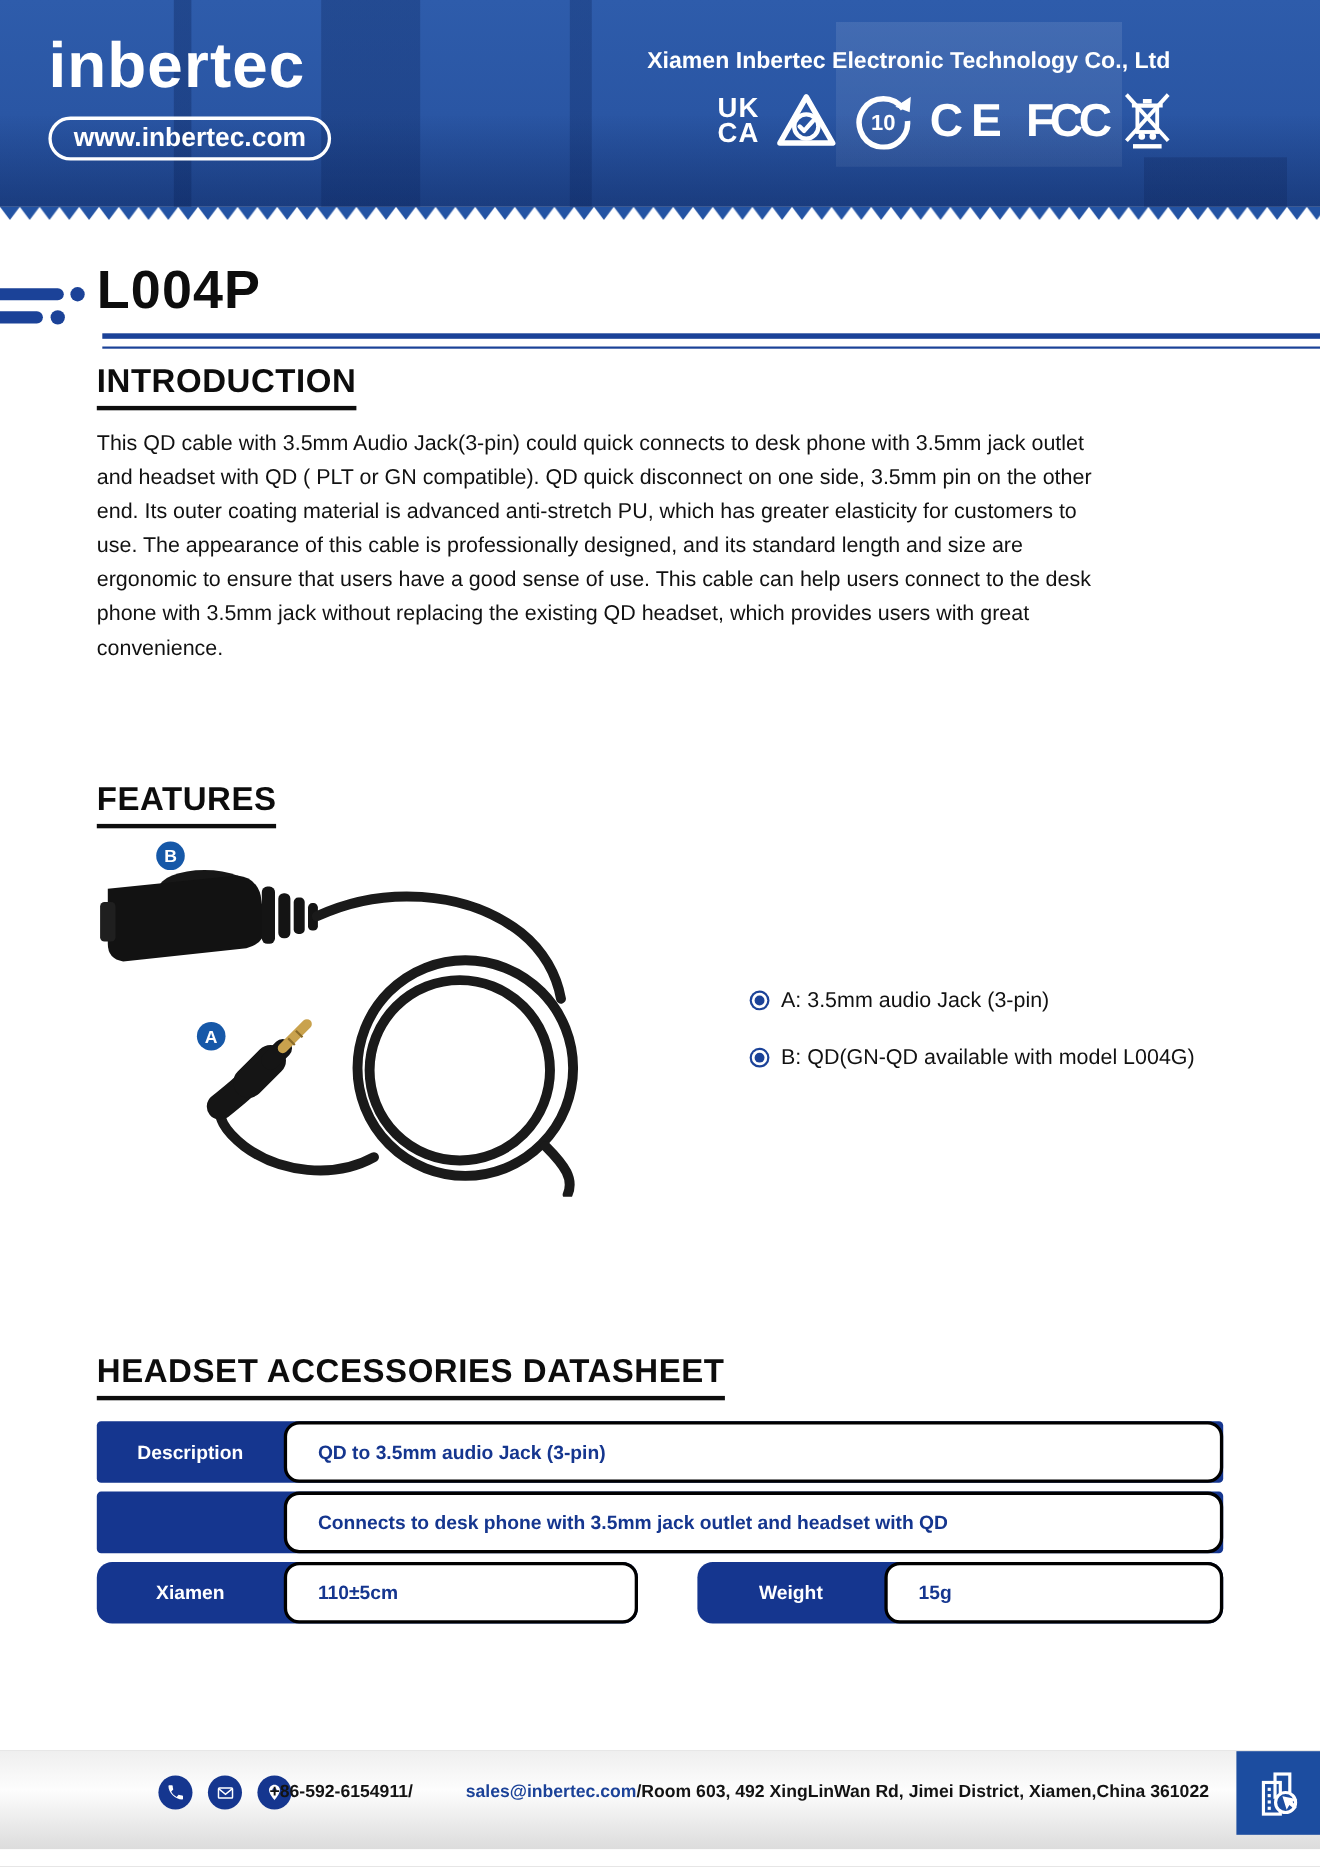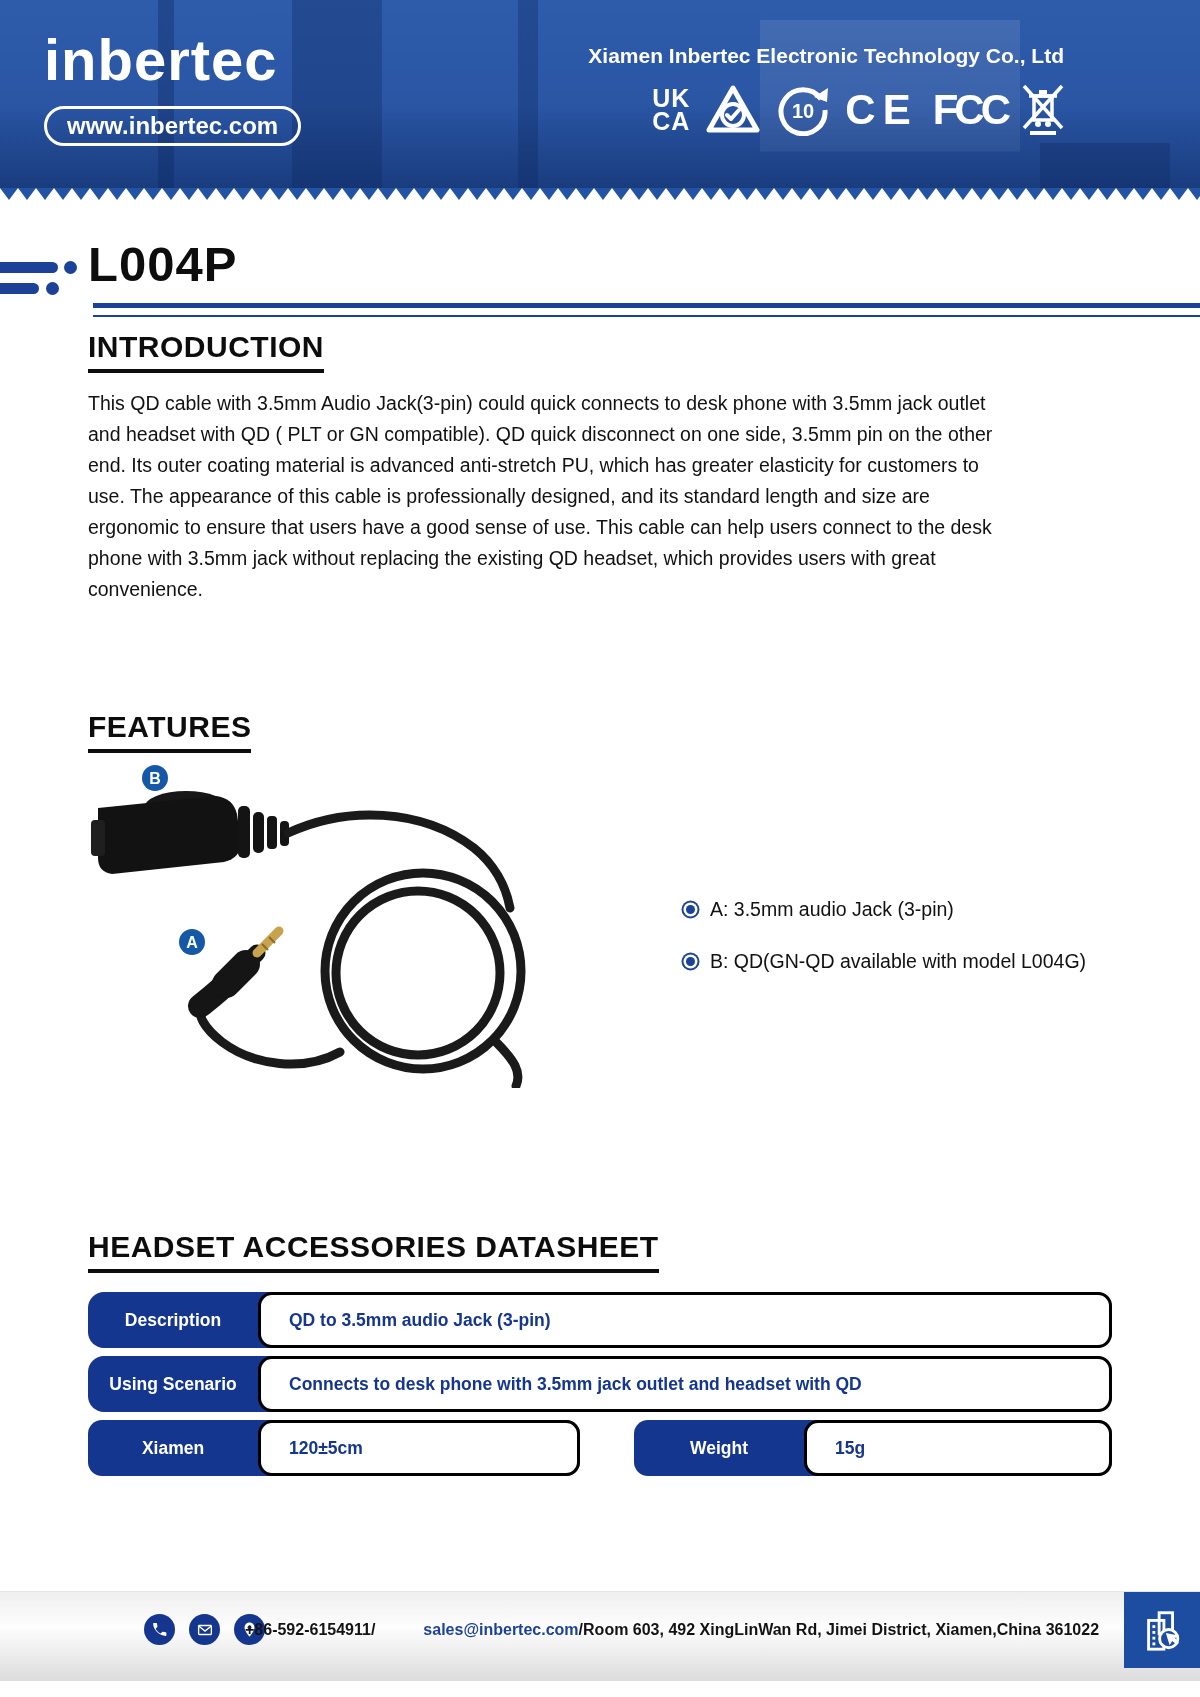--- a/index.html
+++ b/index.html
@@ -52,21 +52,21 @@
   .figure { position:absolute; left:88px; top:746px; width:480px; height:342px; }
   .bullets { position:absolute; left:681px; top:898px; }
   .bullet { display:flex; align-items:center; margin-bottom:29px; font-size:19.5px; color:#111; }
   .bullet-dot { flex:none; width:9px; height:9px; border-radius:50%; background:#1b4298;
     box-shadow:0 0 0 2.5px #fff, 0 0 0 4.5px #1b4298; margin:5px 15px 5px 5px; }
 
   .ds-heading { position:absolute; left:88px; top:1230px; }
 
   
   .table { position:absolute; left:88px; top:1292px; width:1024px; }
-  .trow { position:relative; height:56px; background:#15368f; border-radius:16px; margin-bottom:8px; }
+  .trow { position:relative; height:56px; background:#15368f; border-radius:4px; margin-bottom:8px; }
   .lbl { position:absolute; left:0; top:0; width:170px; height:100%; display:flex; align-items:center;
     justify-content:center; color:#fff; font-size:17.5px; font-weight:bold; }
   .val { position:absolute; left:170px; right:0; top:0; bottom:0; background:#fff; border:3px solid #000000;
     border-radius:14px; display:flex; align-items:center; padding:0 28px; color:#15368f;
     font-size:17.5px; font-weight:bold; }
   .half-wrap { display:flex; gap:54px; margin-bottom:8px; }
   .half { position:relative; height:56px; background:#15368f; border-radius:14px; flex:0 0 492px; }
   .half:last-child { flex:1 1 auto; }
 
   
@@ -199,27 +199,26 @@
   </div>
 
   <div class="ds-heading section-heading">HEADSET ACCESSORIES DATASHEET</div>
 
   <div class="table">
     <div class="trow">
       <div class="lbl">Description</div>
       <div class="val">QD to 3.5mm audio Jack (3-pin)</div>
     </div>
     <div class="trow">
-      <div class="lbl">Using Scenario</div>
       <div class="val">Connects to desk phone with 3.5mm jack outlet and headset with QD</div>
     </div>
     <div class="half-wrap">
       <div class="half">
         <div class="lbl">Xiamen</div>
-        <div class="val">120±5cm</div>
+        <div class="val">110±5cm</div>
       </div>
       <div class="half">
         <div class="lbl">Weight</div>
         <div class="val">15g</div>
       </div>
     </div>
   </div>
 
   <div class="footer">
     <div class="footer-icons">

